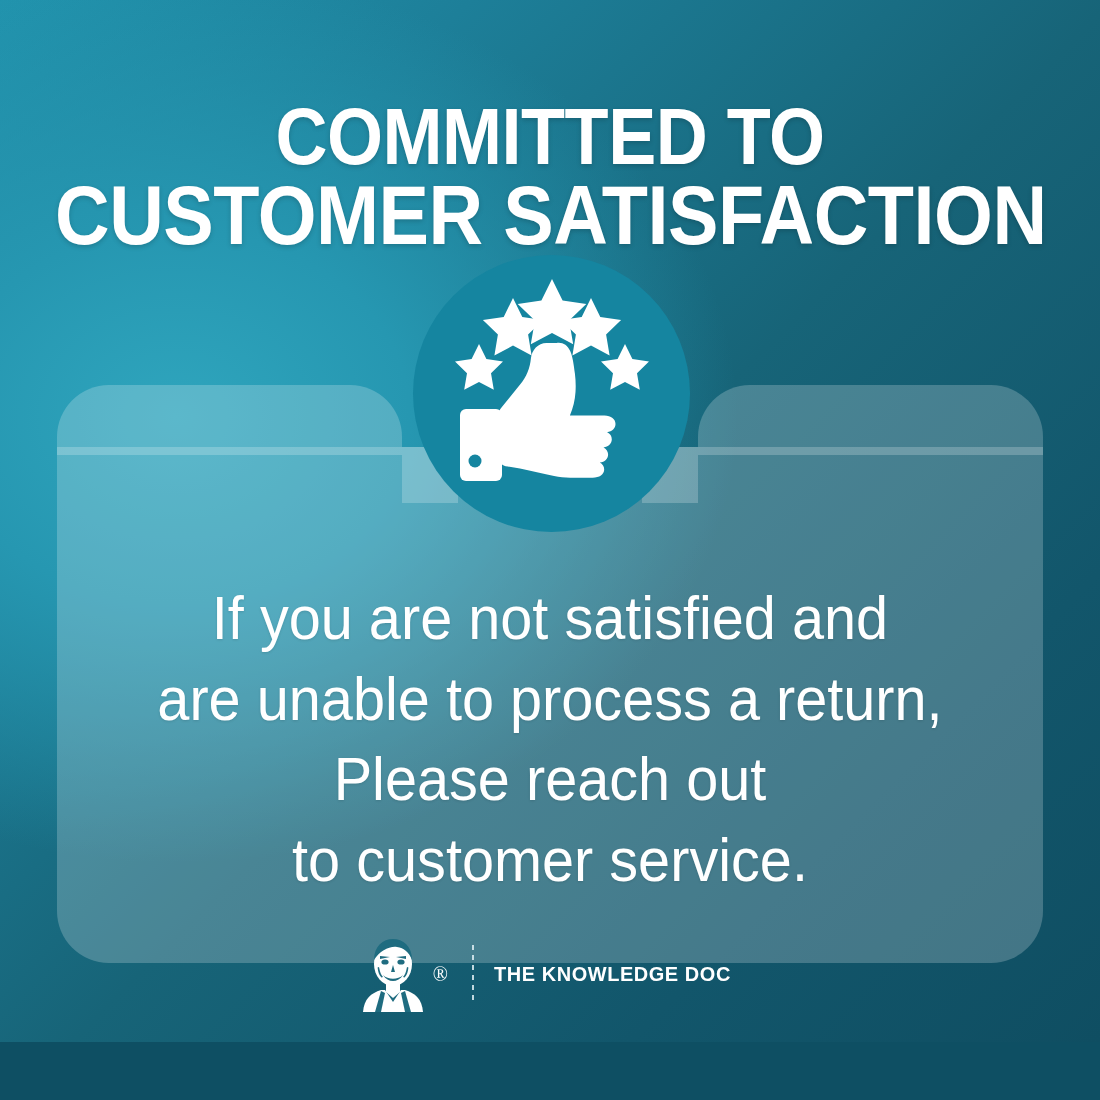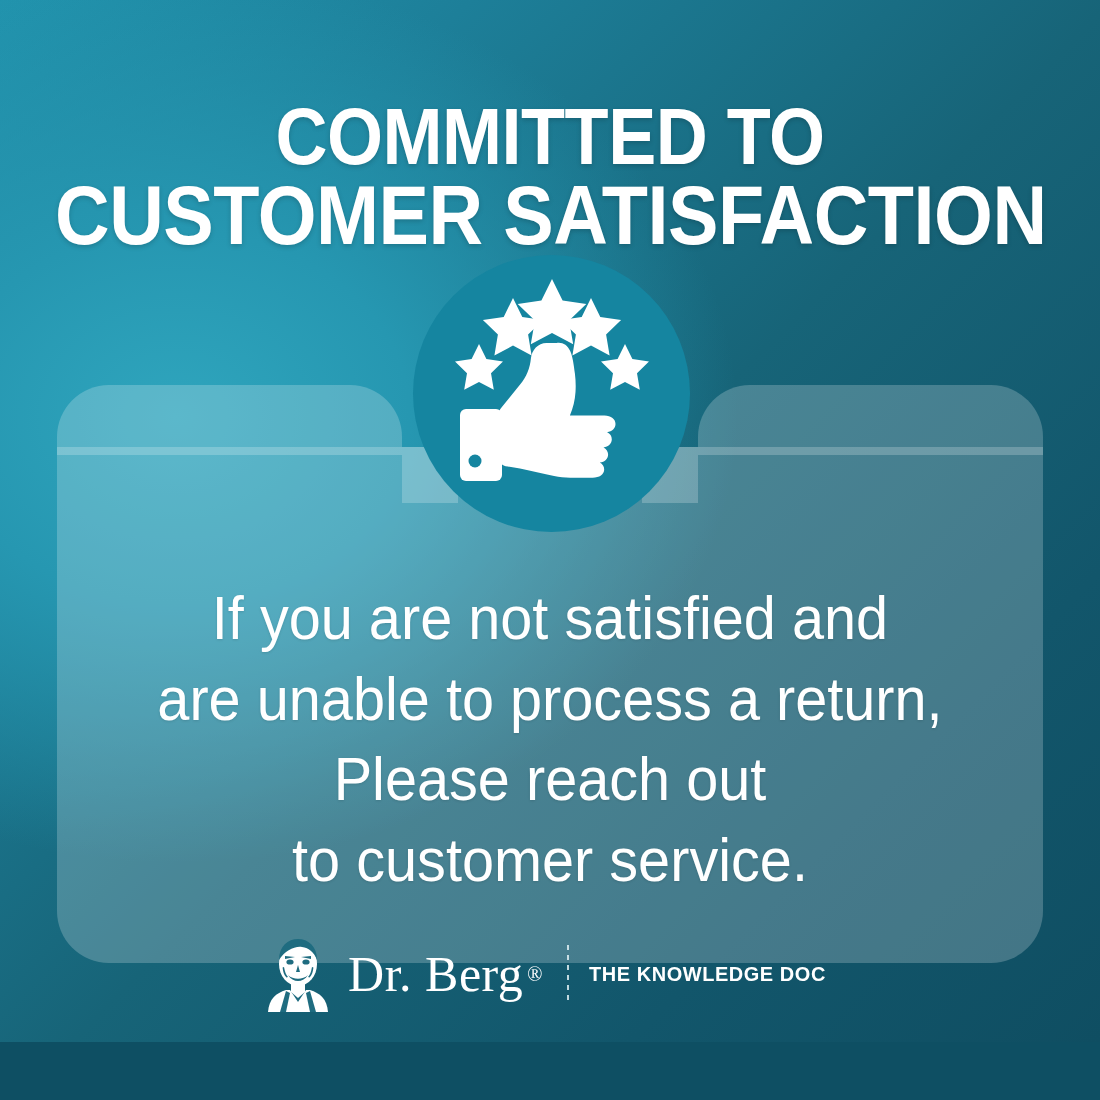--- a/index.html
+++ b/index.html
@@ -267,19 +267,18 @@
 
       <path d="M23 20 l10 1 -10 2 Z" fill="#1f6c80"></path>
       <path d="M49 20 l-10 1 10 2 Z" fill="#1f6c80"></path>
 
       <path d="M36 29 l2 7 -4 0 Z" fill="#1f6c80"></path>
       <path d="M26 39 c5 5 15 5 20 0 c-5 8 -15 8 -20 0 Z" fill="#1f6c80"></path>
 
       <path d="M22 31 c1 5 2 8 4 10 l-1.6 0.6 c-2.4 -2.6 -3.4 -6 -3.8 -10.2 Z" fill="#1f6c80"></path>
       <path d="M50 31 c-1 5 -2 8 -4 10 l1.6 0.6 c2.4 -2.6 3.4 -6 3.8 -10.2 Z" fill="#1f6c80"></path>
     </svg>
-    <span class="brand">Dr. Berg</span>
     <span class="reg">®</span>
     <span class="divider"></span>
     <span class="tagline">THE KNOWLEDGE DOC</span>
   </div>
 
 </div>
 
 </body></html>

